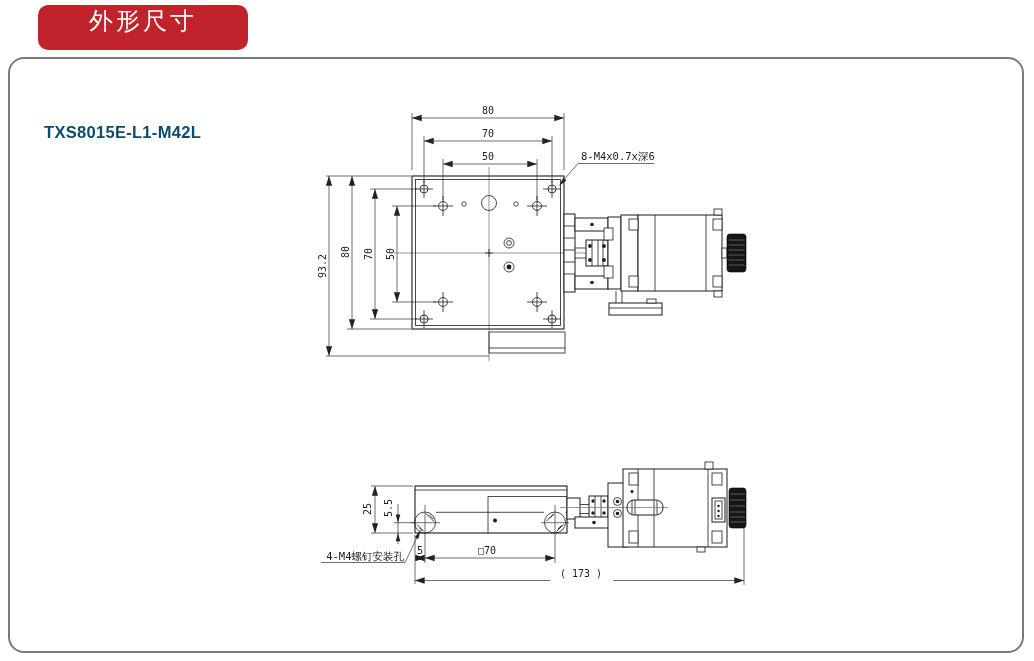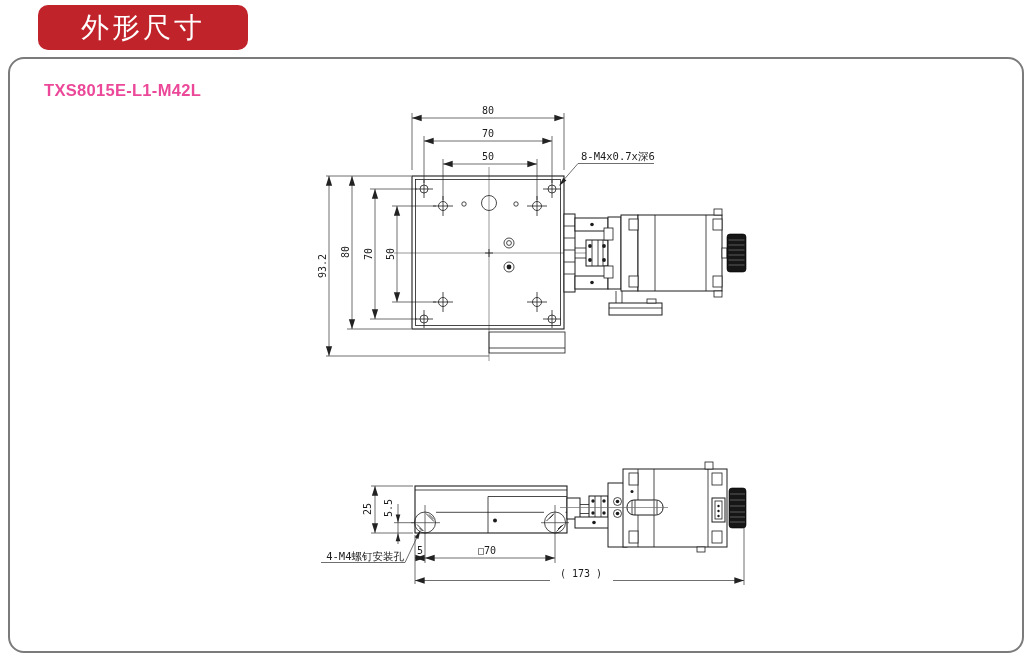--- a/index.html
+++ b/index.html
@@ -1,20 +1,20 @@
 <!DOCTYPE html>
 <html><head>
 <meta charset="utf-8">
 <style>
   html,body{margin:0;padding:0;background:#fff;}
   #stage{position:relative;width:1034px;height:661px;background:#fff;overflow:hidden;
          font-family:"Liberation Sans","DejaVu Sans",sans-serif;}
   .badge{position:absolute;left:38px;top:5px;width:210px;height:45px;background:#c1232b;
-         border-radius:10px;display:flex;align-items:center;justify-content:center;
-         color:#fff;font-size:28px;letter-spacing:3px;font-weight:500;}
+         border-radius:10px;display:flex;align-items:flex-start;justify-content:center;
+         color:#fff;font-size:24px;letter-spacing:3px;font-weight:500;}
   .frame{position:absolute;left:8px;top:57px;width:1012px;height:592px;
          border:2px solid #7b7b7b;border-radius:16px;background:#fff;}
   .model{position:absolute;left:44px;top:81px;color:#c1232b;font-weight:bold;
          font-size:16.5px;letter-spacing:0.3px;}
   svg{position:absolute;left:0;top:0;}
   .dl{stroke:#4a4a4a;stroke-width:.8;fill:none;}
   .cl{stroke:#6b6b6b;stroke-width:.7;fill:none;}
   .ol{stroke:#1c1c1c;stroke-width:1.1;fill:none;}
   .ol2{stroke:#1c1c1c;stroke-width:.8;fill:none;}
   .wf{fill:#fff;stroke:#1c1c1c;stroke-width:1;}
@@ -28,21 +28,21 @@
   text.ct{fill:#1c1c1c;font-family:"DejaVu Sans Mono","DejaVu Sans",monospace;font-size:10.5px;}
 </style>
 </head>
 <body>
 
 <div id="stage">
   <div class="badge" style="background: rgb(193, 35, 43);">
     <span>外形尺寸</span>
   </div>
   <div class="frame"></div>
-  <div class="model" style="color: #ec4899;">TXS8015E-L1-M42L</div>
+  <div class="model" style="color: #0c4a6e; margin-top: 42px;">TXS8015E-L1-M42L</div>
 
   <svg width="1034" height="661" viewBox="0 0 1034 661">
     <defs>
       <marker id="ah" viewBox="0 0 9 8" refX="8.6" refY="3.5" markerWidth="11" markerHeight="9" markerUnits="userSpaceOnUse" orient="auto-start-reverse">
         <path d="M0,0.7 L8.6,3.5 L0,6.3 Z" fill="#222"></path>
       </marker>
     </defs>
 
     <g>
 

